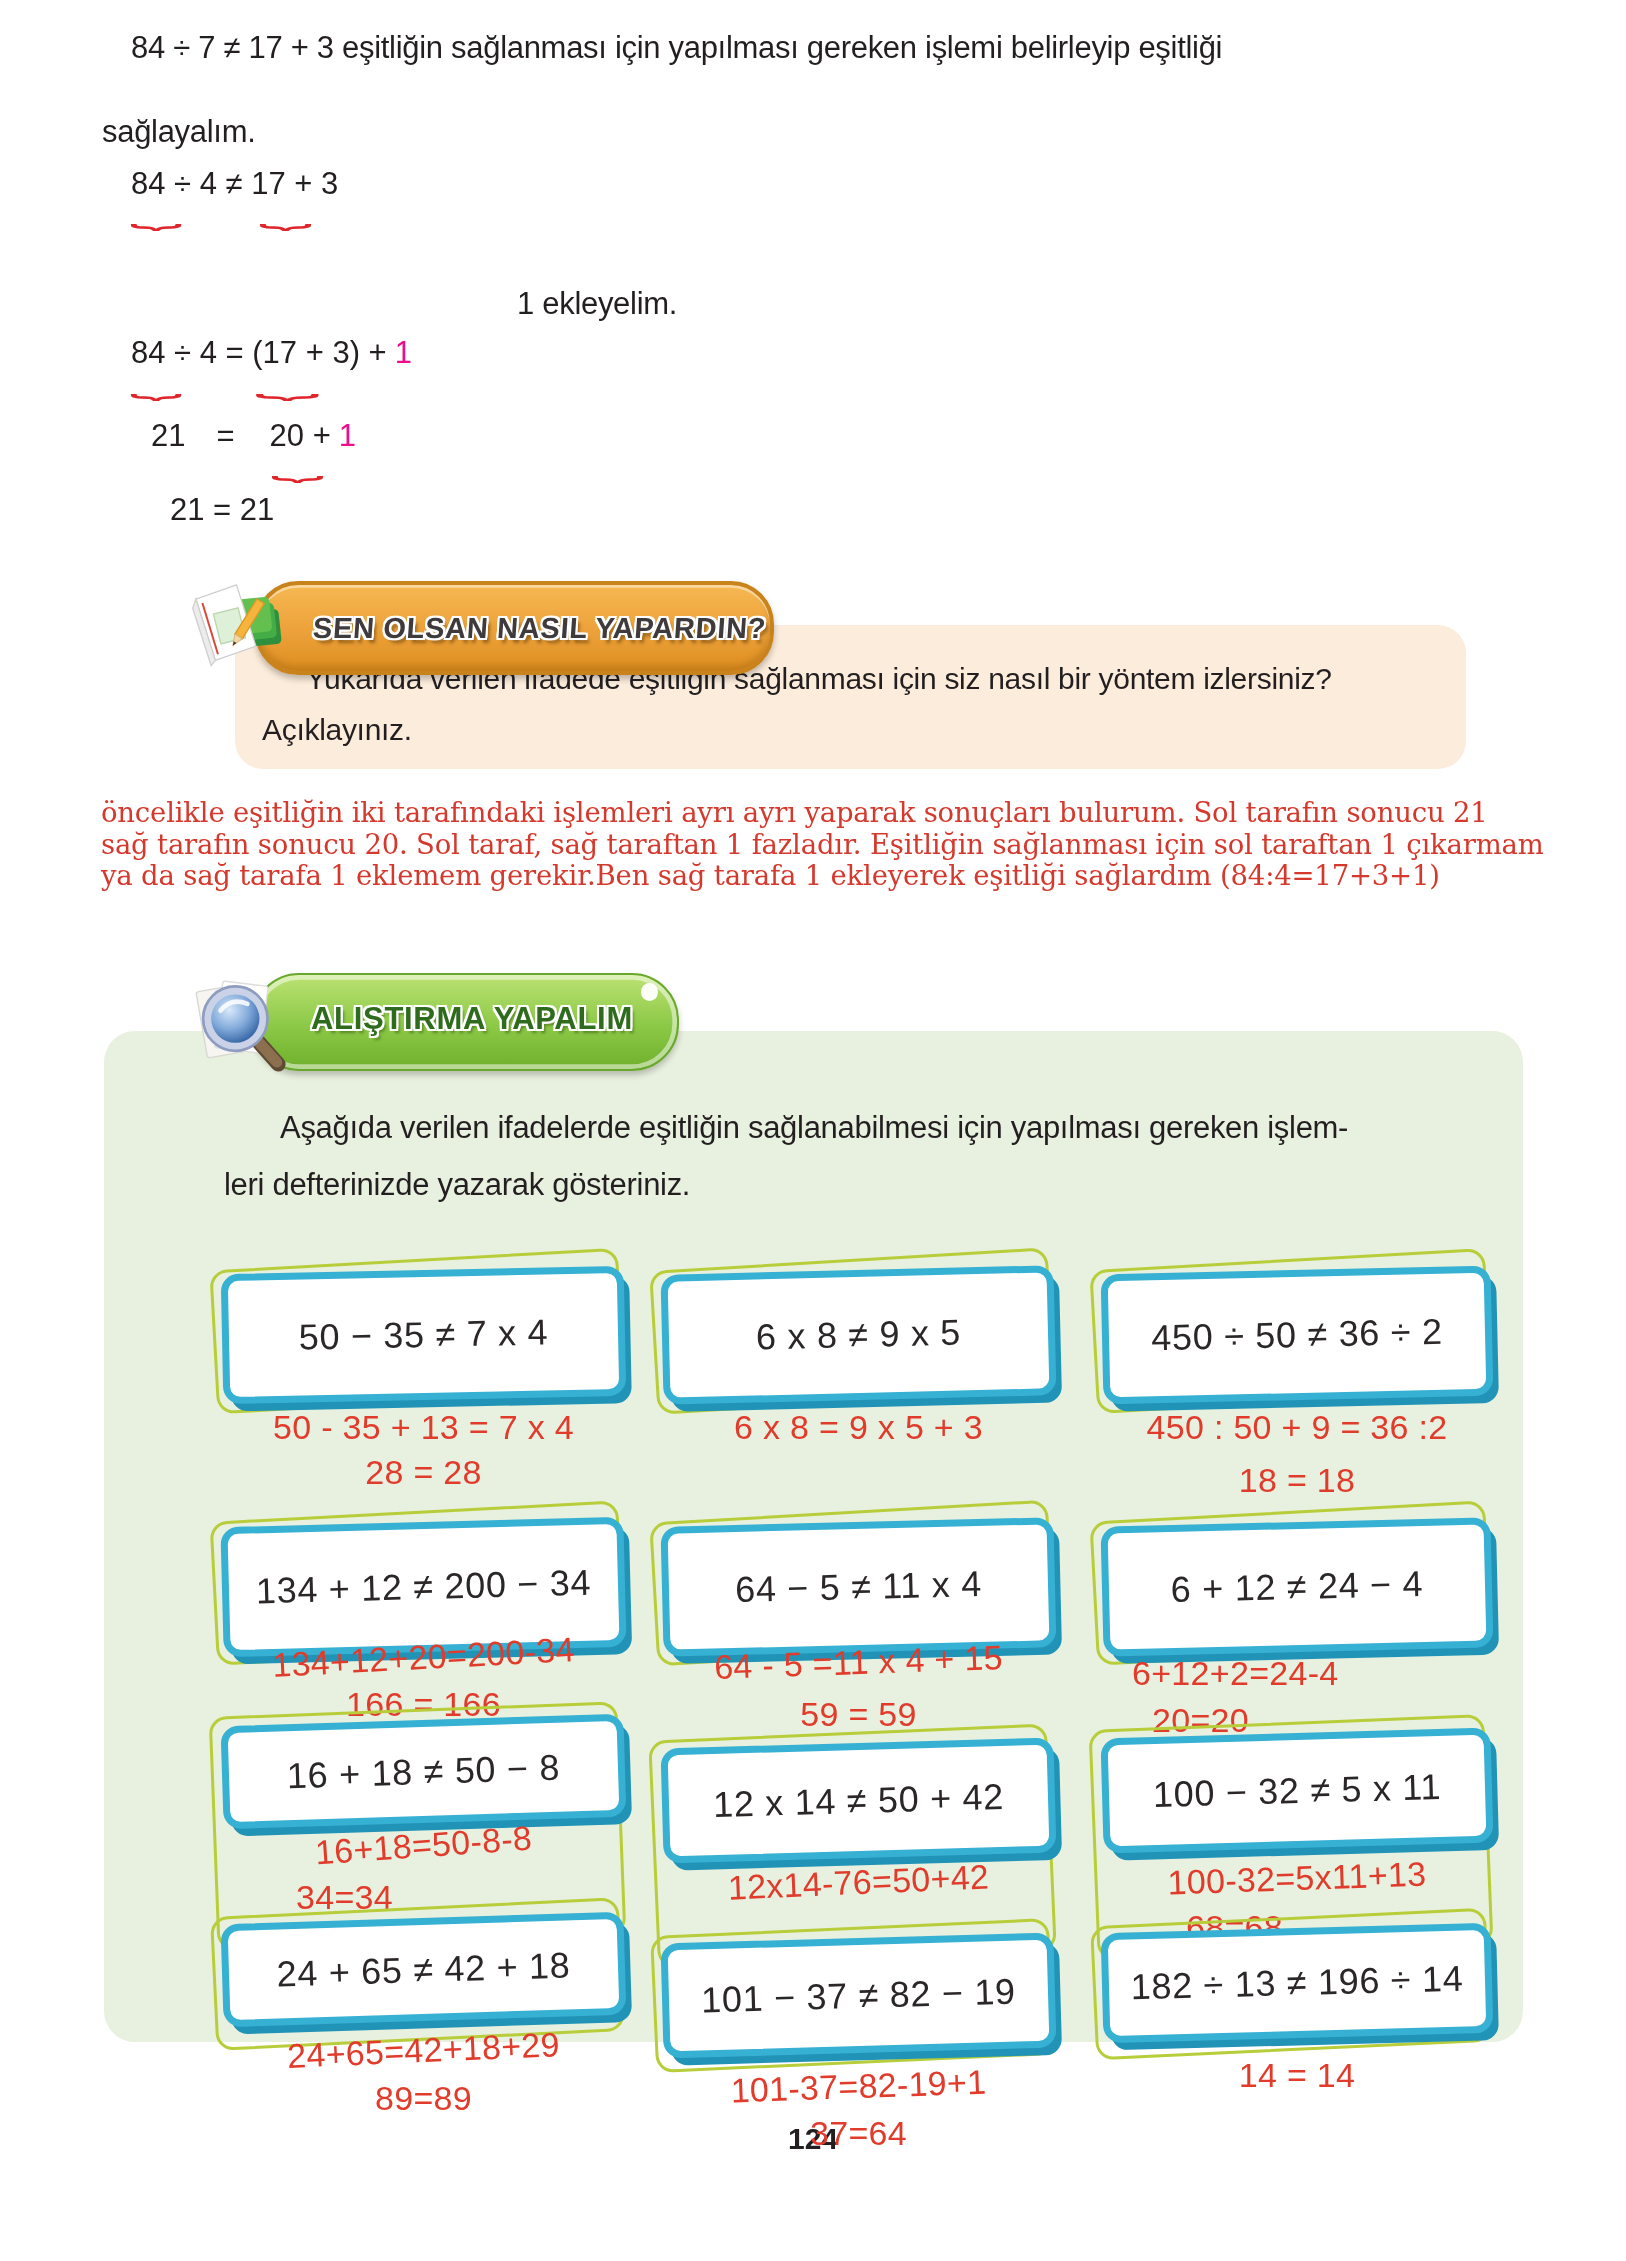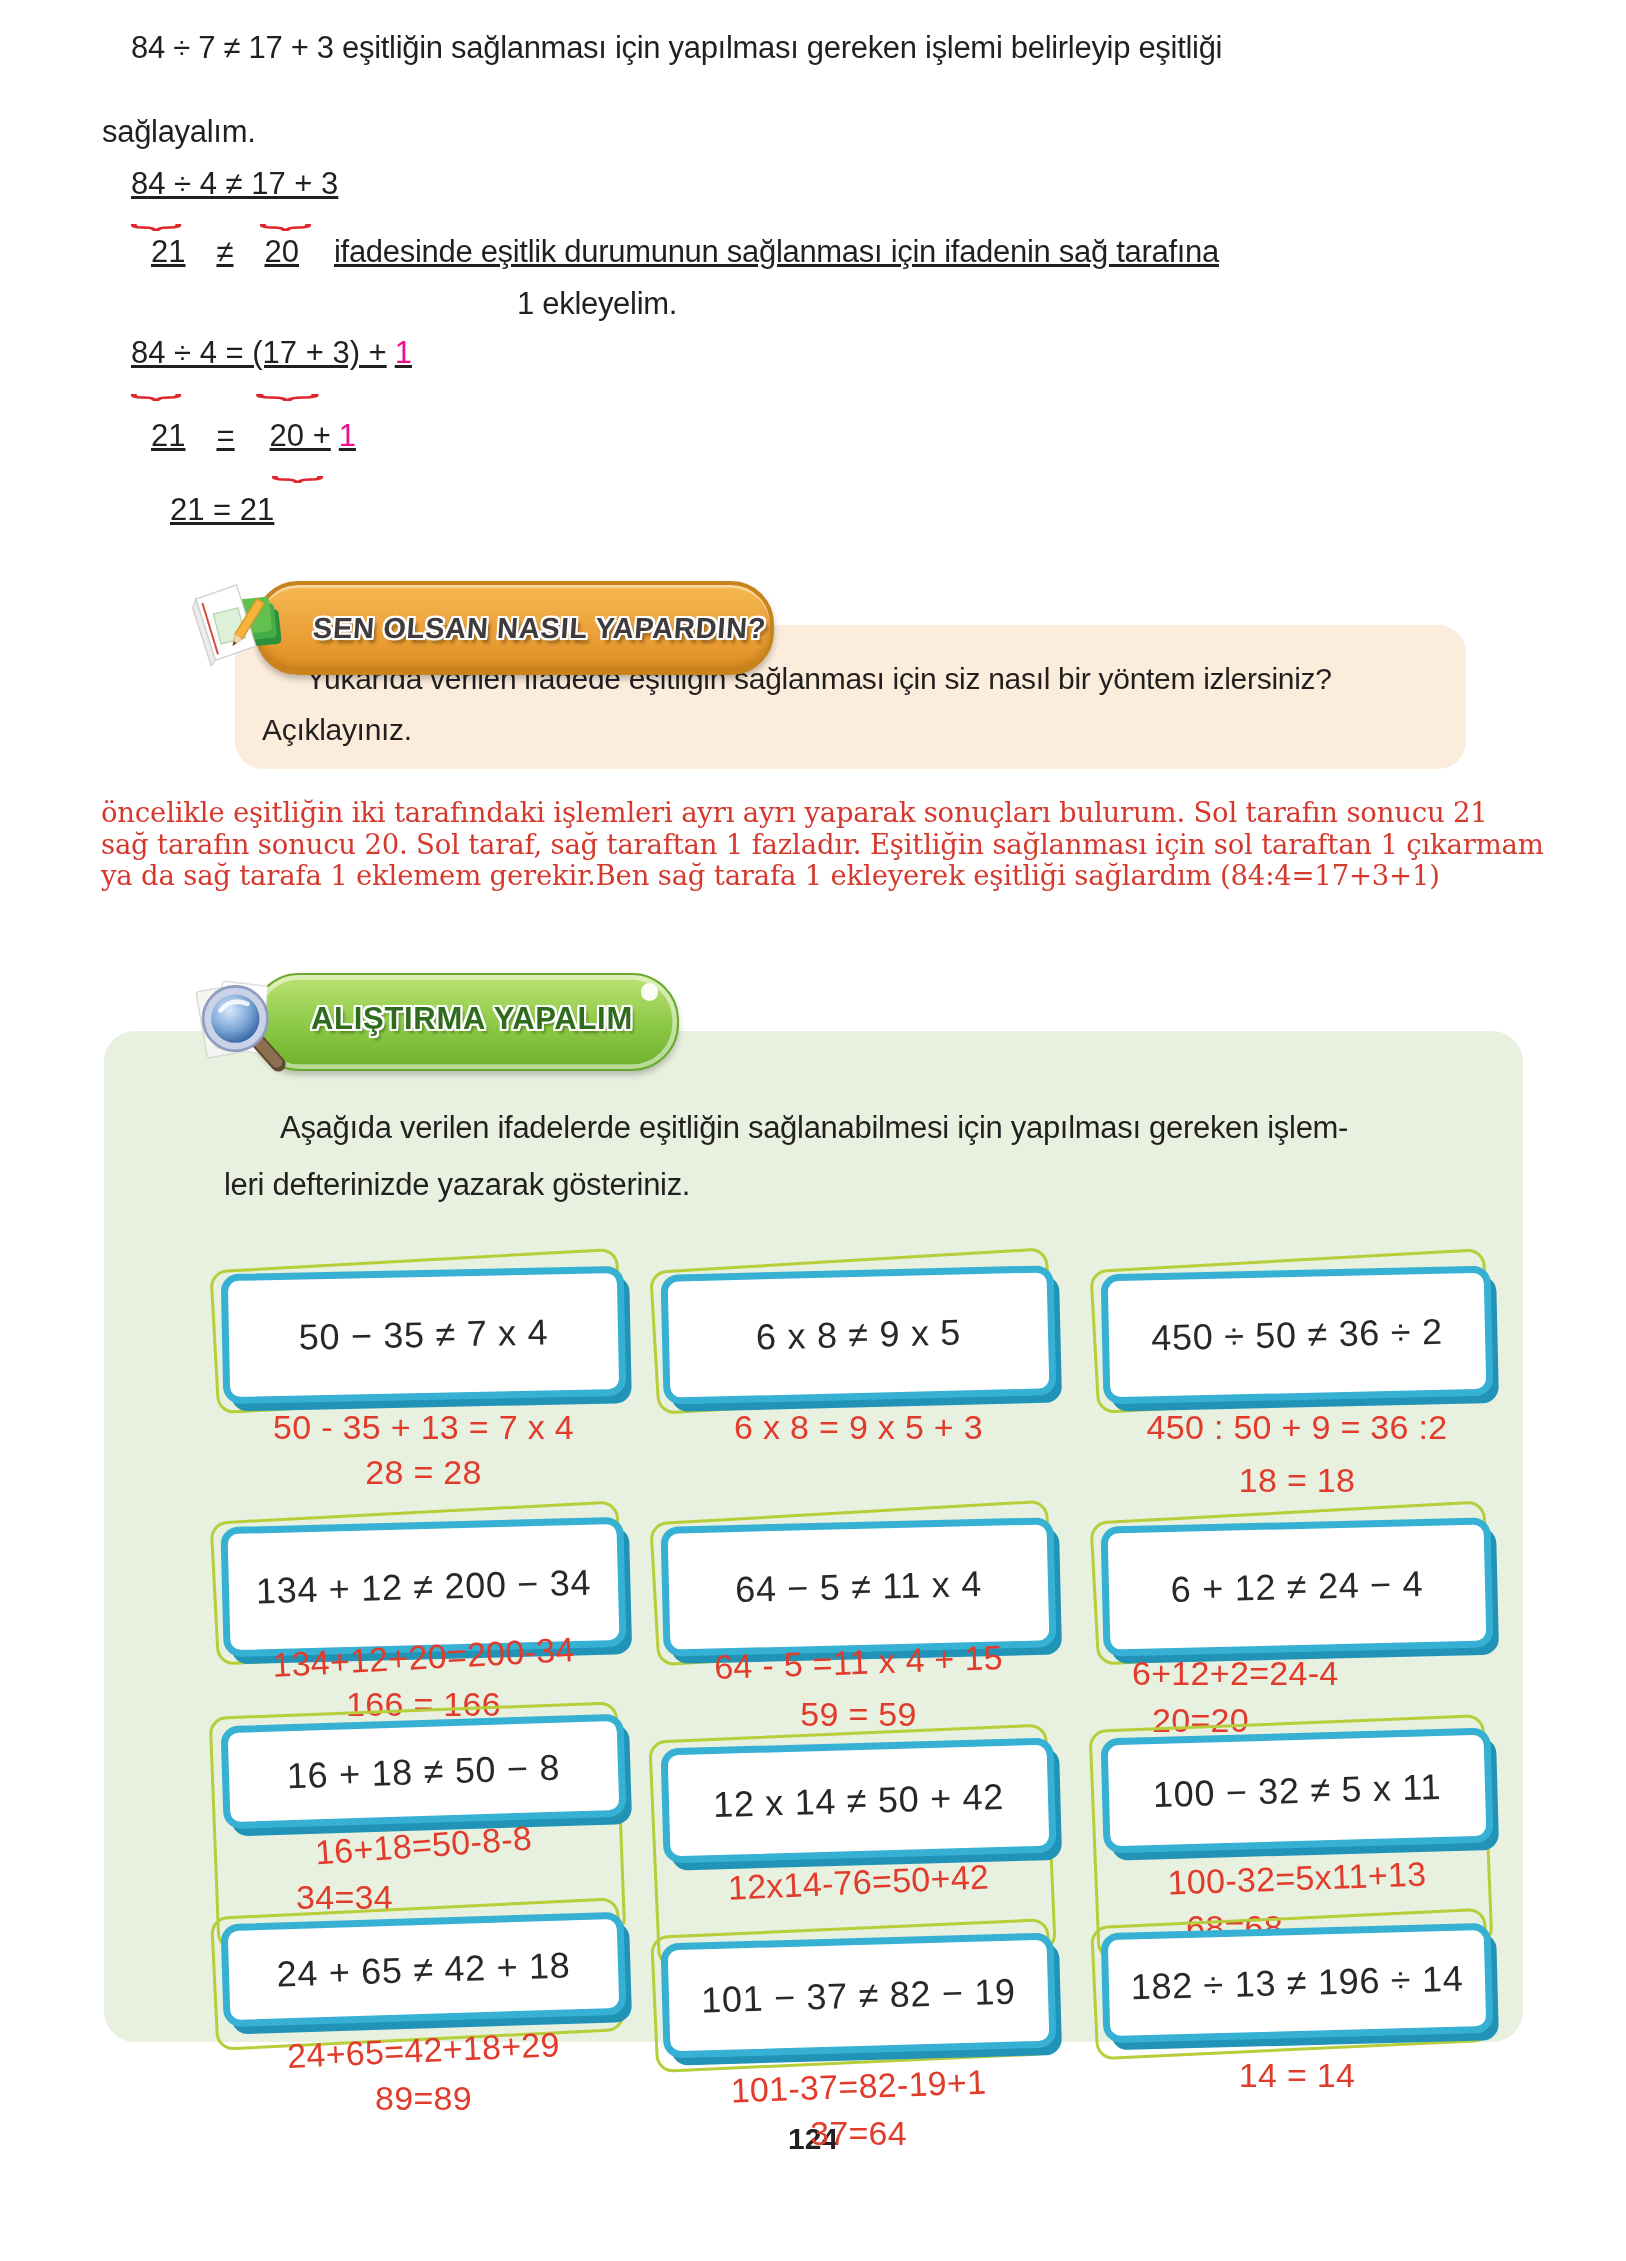--- a/index.html
+++ b/index.html
@@ -1,20 +1,20 @@
 <!DOCTYPE html>
 <html style="font-size:10.7px"><head>
 <meta charset="utf-8">
 <style>
   html,body{margin:0;padding:0;background:#ffffff;}
   .page{position:relative;width:1626px;height:2261px;background:#ffffff;
         font-family:"Liberation Sans",sans-serif;color:#231f20;overflow:hidden;}
   .abs{position:absolute;}
   .body-text{font-size:31px;letter-spacing:-0.3px;color:#231f20;white-space:nowrap;}
-  .math{font-size:31px;color:#231f20;white-space:nowrap;text-decoration:underline;}
+  .math{font-size:31px;color:#231f20;white-space:nowrap;}
   .math .gap1{margin-left:31px;} .math .gap2{margin-left:35px;}
   .pink{color:#ec0e8c;}
   .brace{position:absolute;color:#e0252b;font-family:"DejaVu Sans",sans-serif;
          font-size:30px;line-height:1;transform-origin:0 50%;white-space:nowrap;}
   
   .gold-banner{position:absolute;left:255px;top:581px;width:511px;height:86px;
       border-radius:43px;border:4px solid #c9831d;
       background:linear-gradient(180deg,#f6b851 0%,#eda33c 50%,#df8e20 100%);
       box-shadow:0 4px 6.7px rgba(0,0,0,.25), inset 0 2.7px 0 rgba(255,255,255,.45), inset 0 -5.4px 6.7px rgba(120,70,0,.25);
       display:flex;align-items:center;z-index:5;}
@@ -59,23 +59,20 @@
 
 <div class="page">
 
   <div class="abs body-text" style="left:131px;top:30px;">84 ÷ 7 ≠ 17 + 3 eşitliğin sağlanması için yapılması gereken işlemi belirleyip eşitliği</div>
   <div class="abs body-text" style="left:102px;top:114px;">sağlayalım.</div>
 
   <div class="abs math" style="left:131px;top:166px;">84 ÷ 4 ≠ 17 + 3</div>
   <span class="brace" style="left:130px;top:197px;transform:scaleX(2.9);">⏟</span>
   <span class="brace" style="left:259px;top:197px;transform:scaleX(2.95);">⏟</span>
 
-  <div class="abs math" style="left:151px;top:234px;">
-    <span>21</span><span class="gap1">≠</span><span class="gap1">20</span><span class="gap2 body-text">ifadesinde eşitlik durumunun sağlanması için ifadenin sağ tarafına</span>
-  </div>
   <div class="abs body-text" style="left:517px;top:286px;">1 ekleyelim.</div>
 
   <div class="abs math" style="left:131px;top:335px;">
     <span>84 ÷ 4 = (17 + 3) +</span><span class="pink" style="margin-left:8px;">1</span>
   </div>
   <span class="brace" style="left:130px;top:367px;transform:scaleX(2.9);">⏟</span>
   <span class="brace" style="left:255px;top:367px;transform:scaleX(3.6);">⏟</span>
 
   <div class="abs math" style="left:151px;top:418px;">
     <span>21</span><span class="gap1">=</span><span class="gap2">20 +</span><span class="pink" style="margin-left:8px;">1</span>

